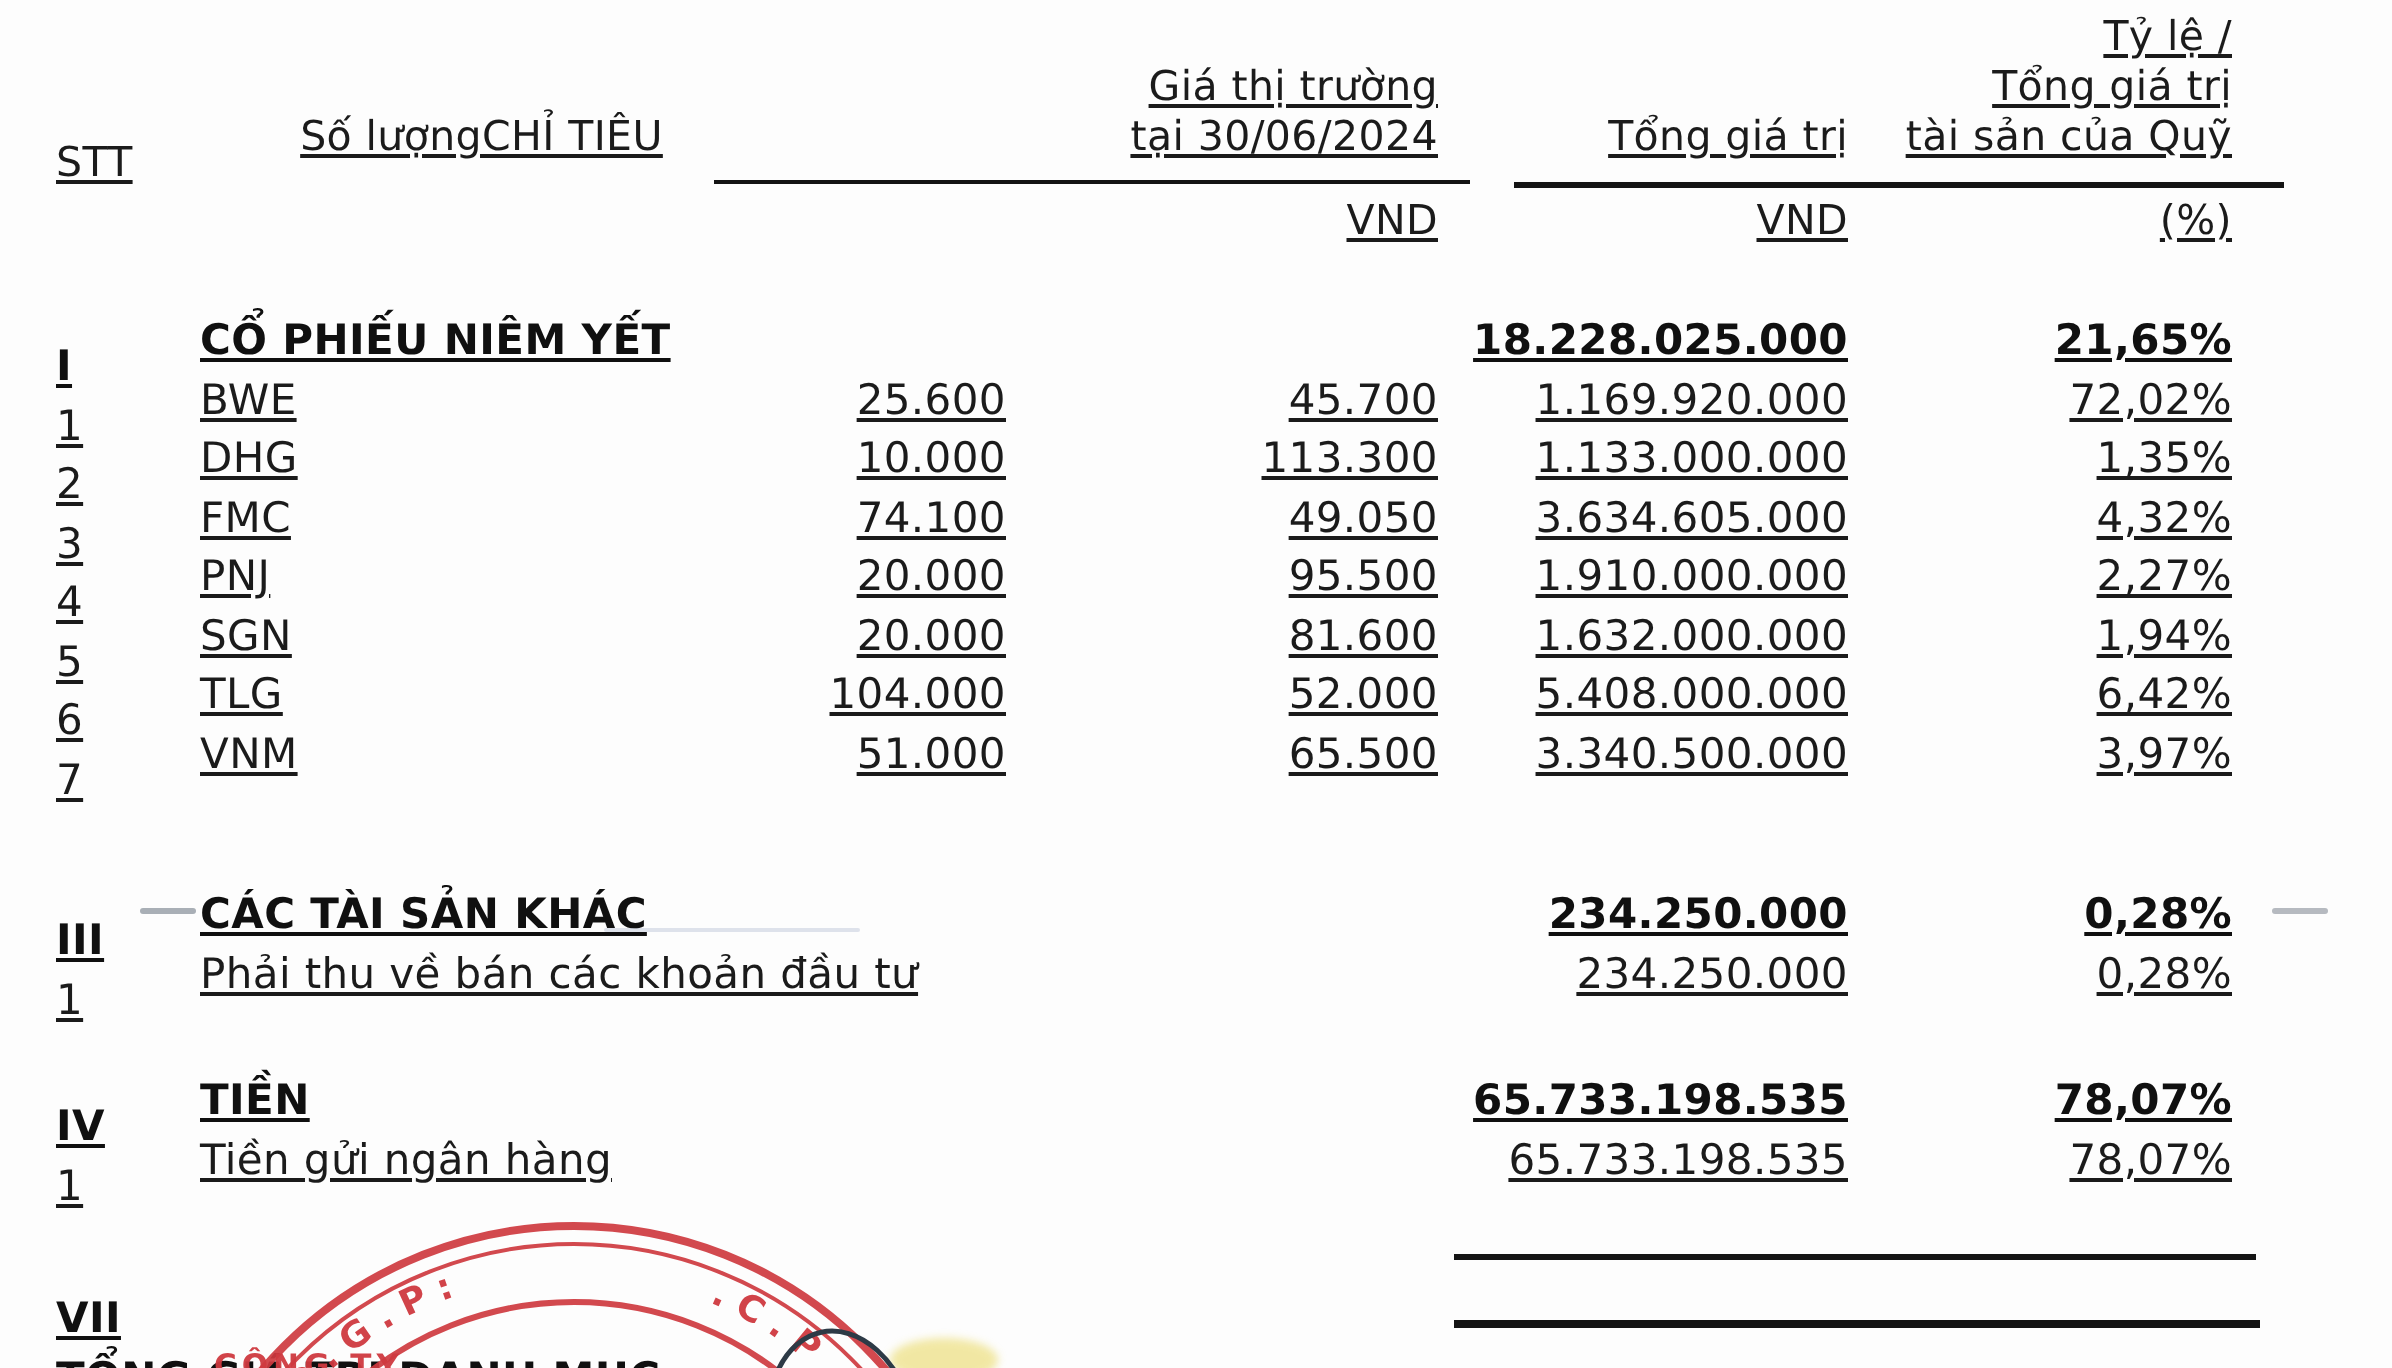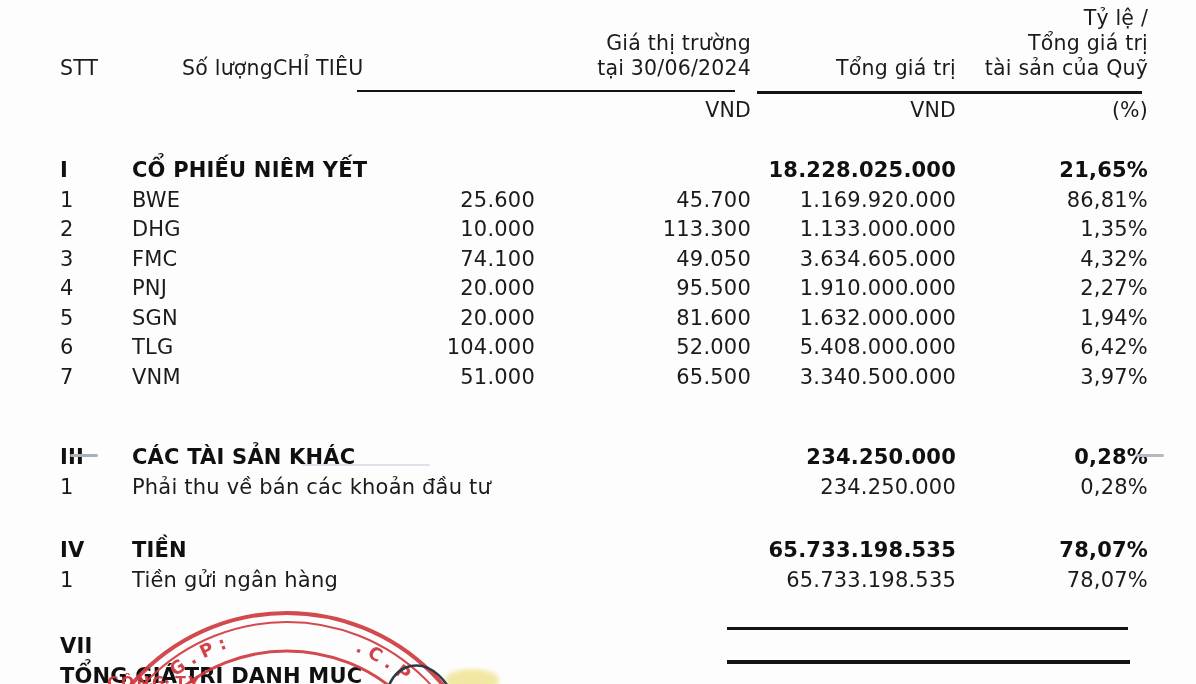--- a/index.html
+++ b/index.html
@@ -7,23 +7,23 @@
   .page{
     position:relative;
     width:1196px;height:684px;
     background:#fdfdfd;
     overflow:hidden;
     font-family:"DejaVu Sans", "Liberation Sans", sans-serif;
     color:#1b1b1b;
     letter-spacing:0.2px;
   }
   
-  .cols{display:flex;padding-left:60px;}
+  .cols{display:flex;padding-left:28px;text-decoration:underline;}
   .c{display:block;white-space:nowrap;overflow:visible;}
-  .c-stt  {width:72px;}
+  .c-stt  {width:72px;margin-top:13px;}
   .c-name {width:262px;}
   .c-qty  {width:141px;text-align:right;}
   .c-price{width:216px;text-align:right;}
   .c-value{width:205px;text-align:right;}
   .c-pct  {width:192px;text-align:right;}
 
   
   .hrow{position:absolute;left:0;right:0;height:25px;line-height:25px;font-size:20.5px;}
   .hrow-1{top:6px;}
   .hrow-2{top:31px;}
@@ -102,21 +102,21 @@
         <span class="c c-price"></span>
         <span class="c c-value">18.228.025.000</span>
         <span class="c c-pct">21,65%</span>
       </div>
       <div class="trow cols">
         <span class="c c-stt">1</span>
         <span class="c c-name">BWE</span>
         <span class="c c-qty">25.600</span>
         <span class="c c-price">45.700</span>
         <span class="c c-value">1.169.920.000</span>
-        <span class="c c-pct">86,81%</span>
+        <span class="c c-pct">72,02%</span>
       </div>
       <div class="trow cols">
         <span class="c c-stt">2</span>
         <span class="c c-name">DHG</span>
         <span class="c c-qty">10.000</span>
         <span class="c c-price">113.300</span>
         <span class="c c-value">1.133.000.000</span>
         <span class="c c-pct">1,35%</span>
       </div>
       <div class="trow cols">

